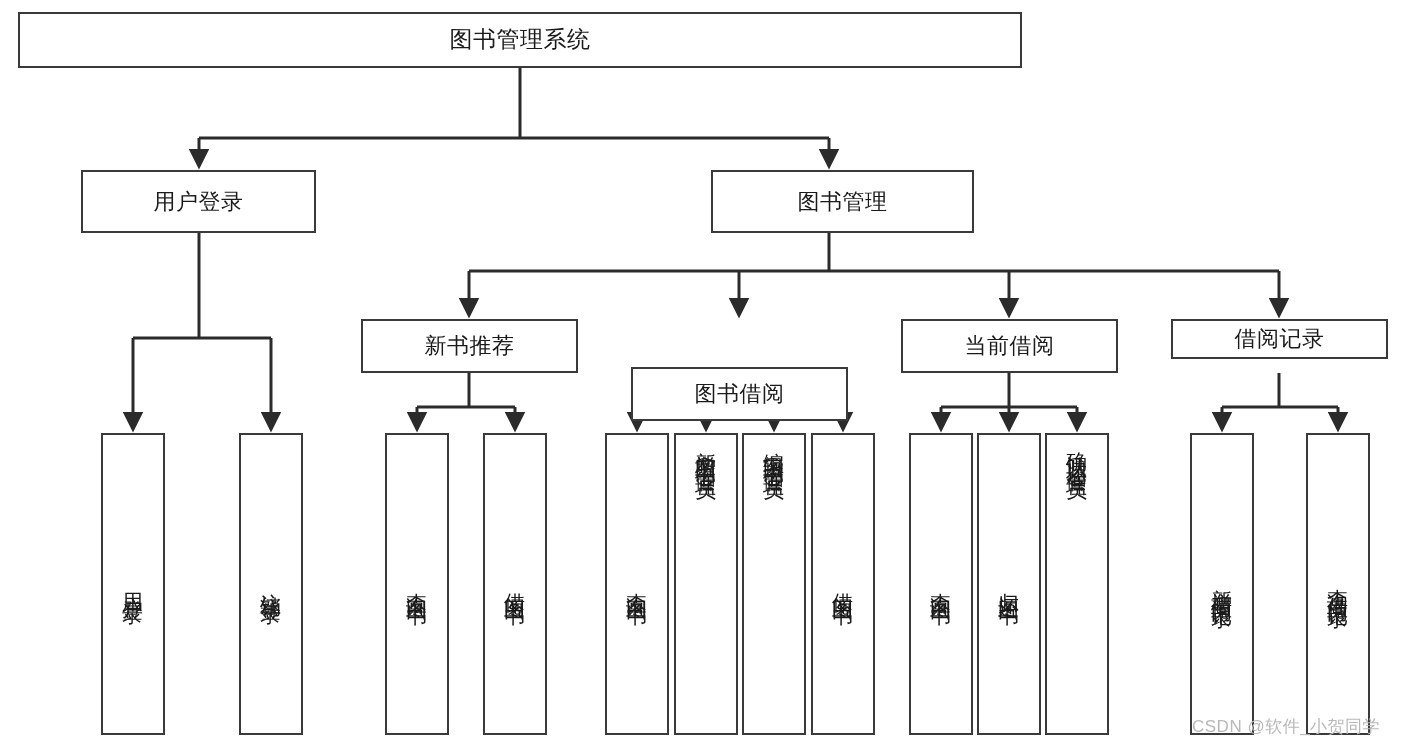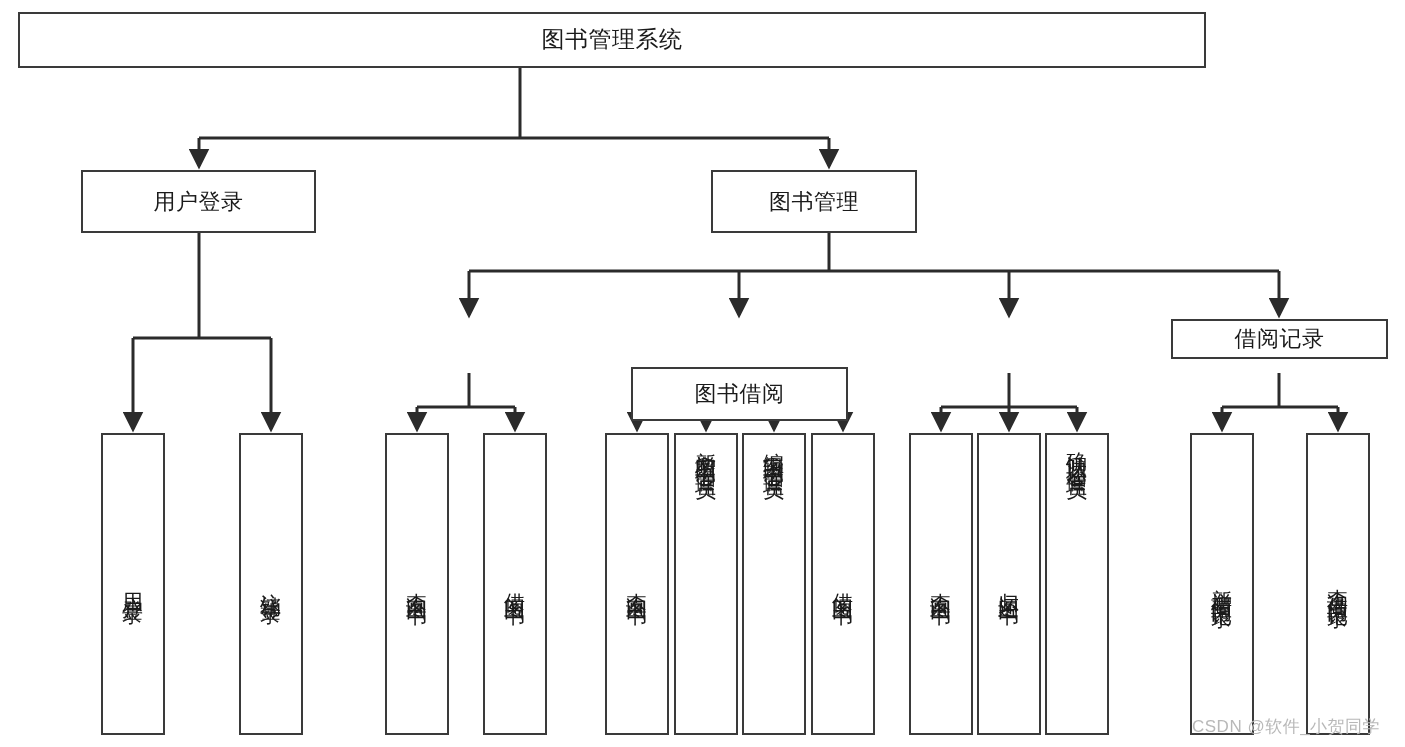--- a/index.html
+++ b/index.html
@@ -123,37 +123,43 @@
       <path d="M 1009 407 L 1009 429" marker-end="url(#arrow)"></path>
       <path d="M 1077 407 L 1077 429" marker-end="url(#arrow)"></path>
 
       <path d="M 1279 373 L 1279 407"></path>
       <path d="M 1222 407 L 1338 407"></path>
       <path d="M 1222 407 L 1222 429" marker-end="url(#arrow)"></path>
       <path d="M 1338 407 L 1338 429" marker-end="url(#arrow)"></path>
     </g>
   </svg>
 
-  <div class="node horiz root" style="left:18px; top:12px; width:1188px; height:56px;">
+  <div class="node horiz root" style="left:18px; top:12px; width:1004px; height:56px;">
     <span class="node-label">图书管理系统</span>
   </div>
 
   <div class="node horiz" style="left:81px; top:170px; width:235px; height:63px;">
     <span class="node-label">用户登录</span>
   </div>
 
-  <div class="node horiz" style="left:711px; top:170px; width:206px; height:63px;">
+  <div class="node horiz" style="left:711px; top:170px; width:263px; height:63px;">
     <span class="node-label">图书管理</span>
   </div>
 
+  <div class="node horiz" style="left:361px; top:319px; width:217px; height:54px;">
+    <span class="node-label">新书推荐</span>
+  </div>
 
   <div class="node horiz" style="left:631px; top:319px; width:217px; height:54px;margin-top:48px;">
     <span class="node-label">图书借阅</span>
   </div>
 
+  <div class="node horiz" style="left:901px; top:319px; width:217px; height:54px;">
+    <span class="node-label">当前借阅</span>
+  </div>
 
   <div class="node horiz" style="left:1171px; top:319px; width:217px; height:40px;">
     <span class="node-label">借阅记录</span>
   </div>
 
   <div class="node vert center-v" style="left:101px; top:433px; width:64px; height:302px;">
     <span class="node-label">用户登录</span>
   </div>
 
   <div class="node vert center-v" style="left:239px; top:433px; width:64px; height:302px;">

